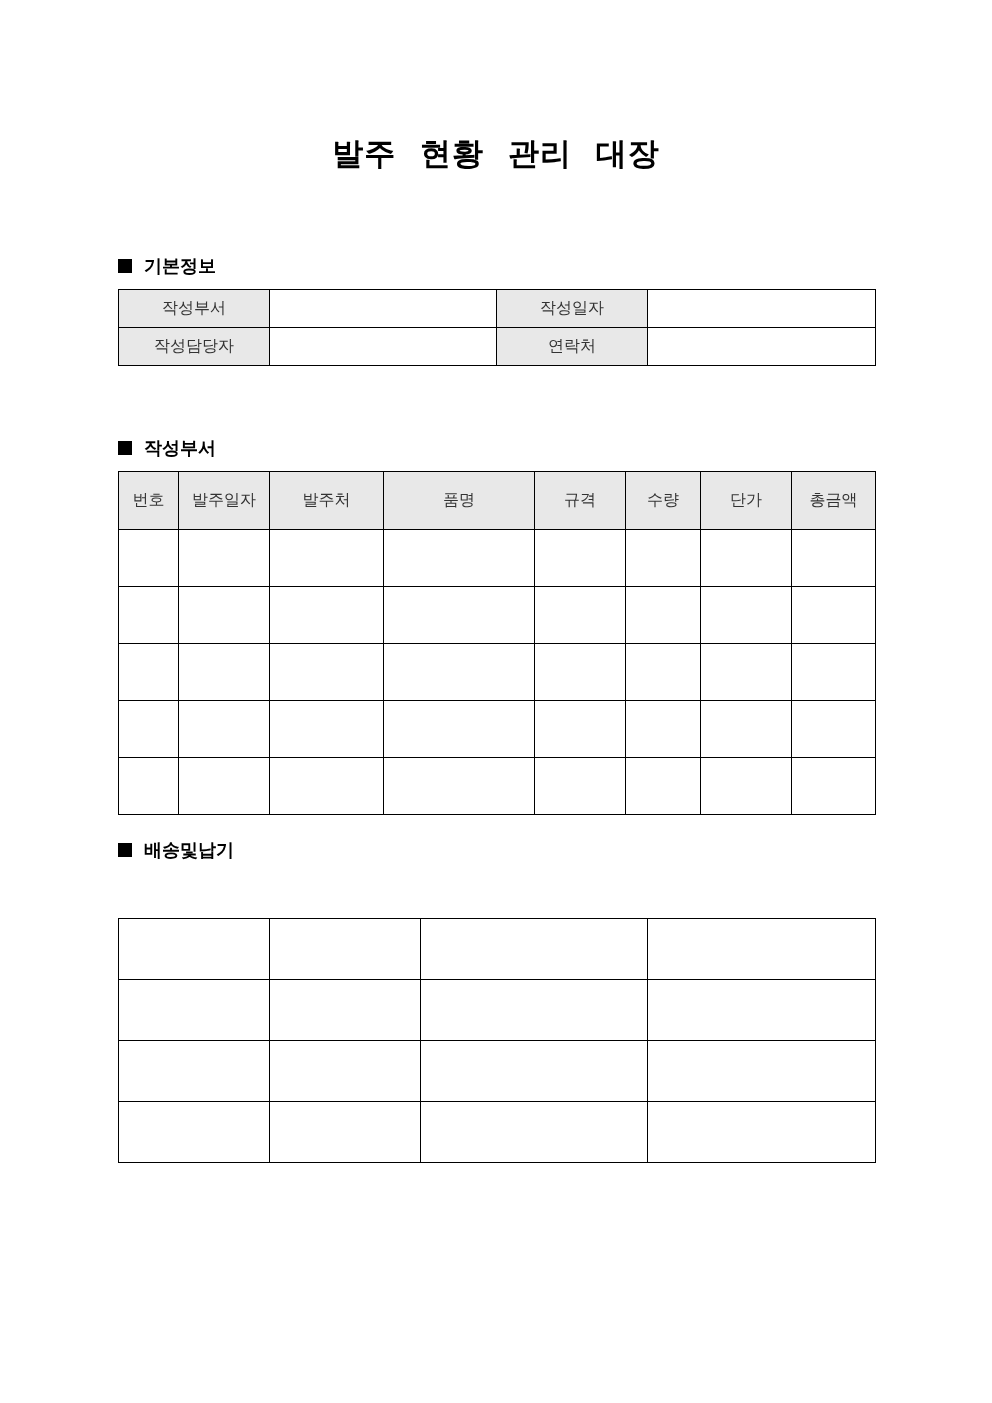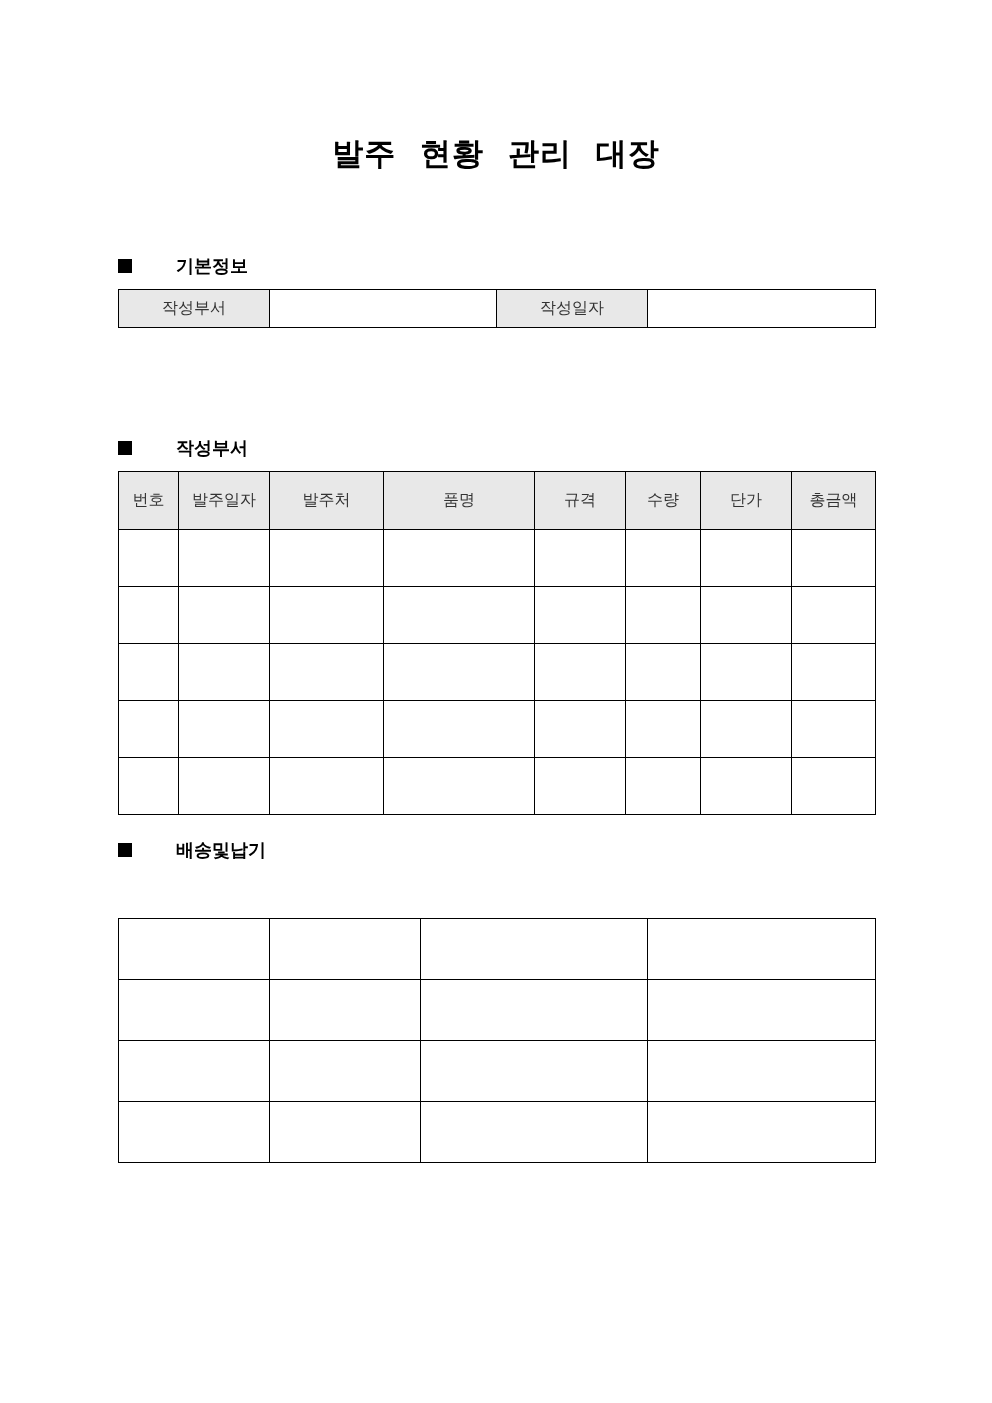--- a/index.html
+++ b/index.html
@@ -1,18 +1,18 @@
 <!DOCTYPE html>
 <html><head>
 <meta charset="utf-8">
 <style>
   html, body { margin:0; padding:0; background:#ffffff; }
   body { width:992px; height:1403px; position:relative; font-family:"DejaVu Sans", sans-serif; color:#000; }
   .title { position:absolute; left:0; top:133px; width:992px; text-align:center; font-size:31px; font-weight:bold; word-spacing:12px; letter-spacing:1px; }
-  .section-head { position:absolute; left:118px; font-size:18px; font-weight:bold; display:flex; align-items:center;gap:32px; }
+  .section-head { position:absolute; left:118px; font-size:18px; font-weight:bold; display:flex; align-items:center; }
   .section-head .sq { display:inline-block; width:14px; height:14px; background:#000; margin-right:12px; }
   table { position:absolute; border-collapse:collapse; table-layout:fixed; }
   td, th { border:1.3px solid #000; padding:0; text-align:center; vertical-align:middle; font-weight:normal; font-size:16px; color:#333; }
   .hd { background:#e8e8e8; }
 </style>
 </head>
 <body>
 
 <div class="title">발주 현황 관리 대장</div>
 
@@ -25,20 +25,26 @@
       <col style="width:151px">
       <col style="width:227px">
       <col style="width:151px">
       <col style="width:228px">
     </colgroup>
   <tbody>
       <tr style="height:38px;">
     <td class="hd">작성부서</td>
     <td></td>
     <td class="hd">작성일자</td>
+    <td></td>
+  </tr>
+  <tr style="height:38px;">
+    <td class="hd">작성담당자</td>
+    <td></td>
+    <td class="hd">연락처</td>
     <td></td>
   </tr>
 </tbody>
   </table>
 
 <div class="section-head" style="top:436px;">
   <span class="sq"></span>
   <span>작성부서</span>
 </div>
 <table style="left:118px; top:471px; width:757px;">

